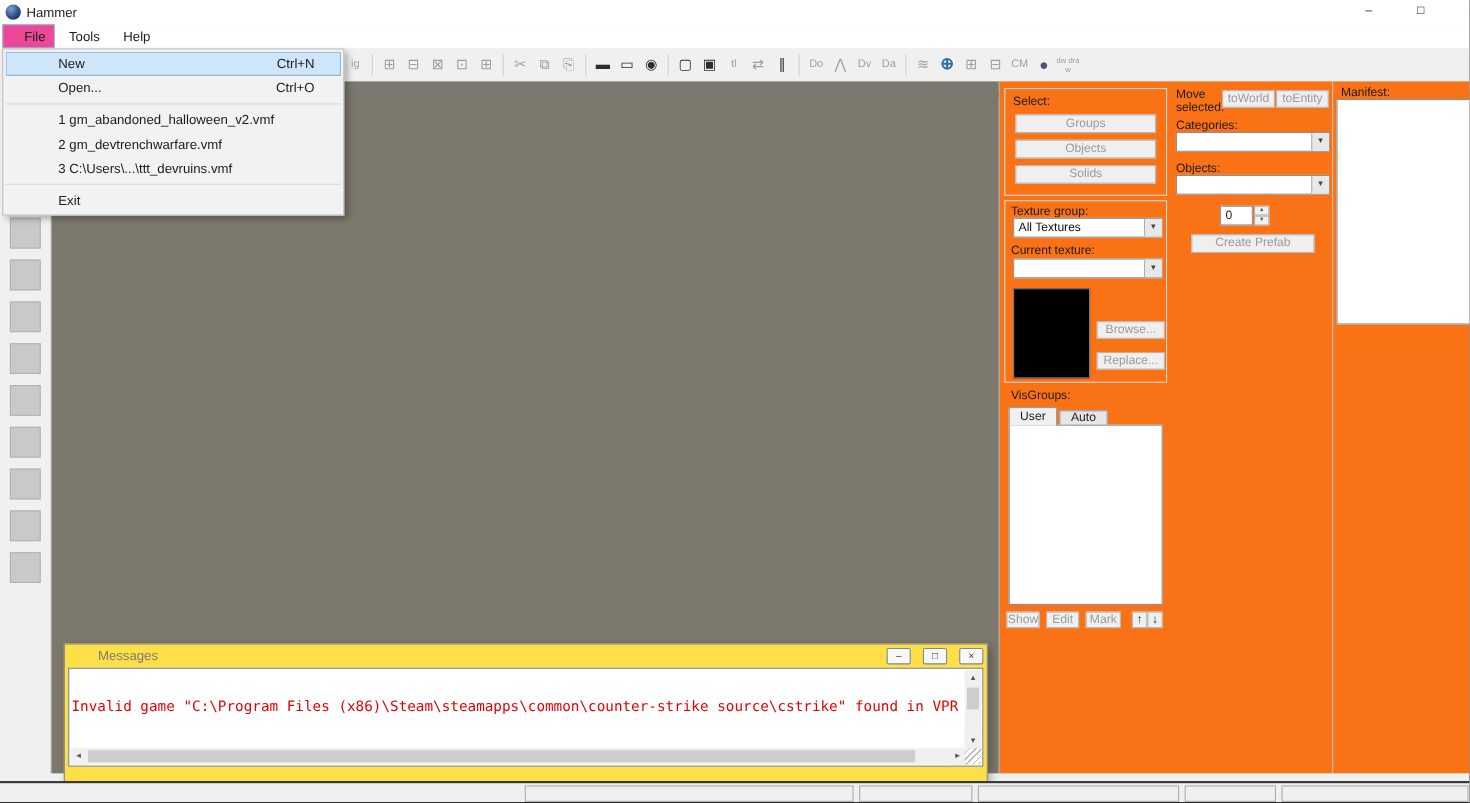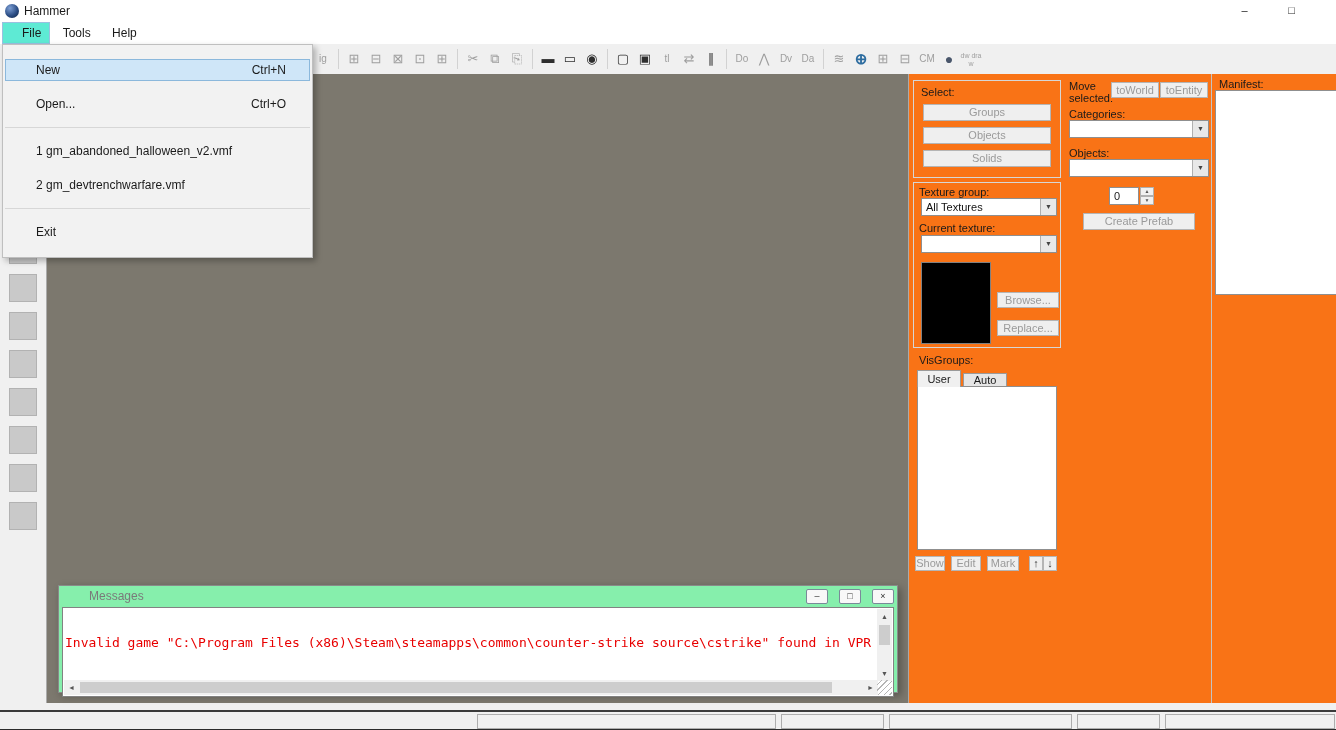--- a/index.html
+++ b/index.html
@@ -15,37 +15,37 @@
   .titlebar { position:absolute; left:0; top:0; width:100%; height:22px; background:#ffffff; }
   .app-icon { position:absolute; left:5px; top:4px; width:14px; height:14px; border-radius:50%;
     background: radial-gradient(circle at 35% 30%, #7d9fd4 0%, #2c4e86 55%, #0b1e3c 100%); }
   .win-title { position:absolute; left:24px; top:0; line-height:22px; font-size:12px; }
   .cap-btn { position:absolute; top:0; width:47px; height:22px; text-align:center; line-height:21px;
     font-size:11px; color:#222; }
   .cap-min { left:1221px; } .cap-max { left:1268px; } .cap-close { left:1315px; }
   
   .menubar { position:absolute; left:0; top:22px; width:100%; height:22px; background:#ffffff; }
   .mi { display:inline-block; height:22px; line-height:22px; padding:0 9px; }
-  .mi.active { background:#5eead4; box-shadow: inset 0 0 0 1px #9ac0e0; padding-left: 20px; }
+  .mi.active { background:#ec4899; box-shadow: inset 0 0 0 1px #9ac0e0; padding-left: 20px; }
   
   .toolbar { position:absolute; left:0; top:44px; width:100%; height:45px; background:#f0f0f0;
     border-bottom:7px solid #c2410c;padding-left:40px; }
   .tb-row { position:absolute; left:290px; top:0; height:29px; display:flex; align-items:center; }
   .tbi { width:22px; height:24px; text-align:center; line-height:24px; font-size:13px;
     color:#9e9e9e; flex:0 0 auto; overflow:hidden; }
   .tbi.on { color:#2e2e2e; }
   .tbi.txt { font-size:10px; }
   .tbi.tiny { font-size:7px; line-height:8px; padding-top:5px; white-space:normal; word-break:break-all; }
   .tbi.globe { color:#2e6da0; font-weight:bold; font-size:15px; }
   .tbi.sphere { color:#49566b; font-size:14px; }
   .tb-sep { width:1px; height:20px; background:#d2d2d2; margin:0 4px; flex:0 0 auto; }
   
   .dropdown { position:absolute; left:2px; top:44px; width:311px; background:#f2f2f2;
     border:1px solid #bfbfbf; box-shadow: 3px 3px 6px rgba(0,0,0,.28); padding:2px 0; z-index:60; }
-  .menu-row { position:relative; height:22px; line-height:22px; padding-left:31px; margin:12px 2px; }
+  .menu-row { position:relative; height:22px; line-height:22px; padding-left:48px; margin:0 2px; }
   .menu-row .sc { position:absolute; right:24px; top:0; }
   .menu-row.hl { background:#cfe6f8; box-shadow: inset 0 0 0 1px #8bb8dc; }
   .menu-sep { height:1px; background:#d7d7d7; margin:3px 2px; }
   
   .toolstrip { position:absolute; left:0; top:74px; width:47px; height:629px; background:#f0f0f0;
     border-right:1px solid #ababab; }
   .strip-btn { position:absolute; left:9px; width:28px; height:28px; background:#c9c9c9;
     border:1px solid #b2b2b2; }
   
   .workspace { position:absolute; left:47px; top:74px; width:861px; height:629px; background:#7c786e; }
@@ -64,21 +64,21 @@
   .texpreview { position:absolute; background:#000; border:1px solid #808080; }
   .tab { position:absolute; background:#f0f0f0; border:1px solid #9a9a9a; border-bottom:none;
     text-align:center; font-size:11px; }
   .listbox { position:absolute; background:#ffffff; border:1px solid #8f8f8f; }
   .spinbox { position:absolute; background:#fff; border:1px solid #8f8f8f; width:30px; height:18px;
     line-height:16px; padding-left:4px; font-size:11px; }
   .spinbtn { position:absolute; width:14px; height:9px; background:#f0f0f0; border:1px solid #b0b0b0;
     text-align:center; font-size:5px; line-height:7px; color:#555; }
   .vdiv { position:absolute; width:1px; background:#c3c3c3; }
   
-  .msgwin { position:absolute; left:58px; top:585px; width:840px; height:108px; background:#86efac;
+  .msgwin { position:absolute; left:58px; top:585px; width:840px; height:144px; background:#fde047;
     border:1px solid #8a8a8a; box-shadow: 3px 3px 8px rgba(0,0,0,.3); z-index:40; }
   .msg-title { position:absolute; left:0; top:0; width:100%; height:20px; }
   .msg-title-text { position:absolute; left:30px; top:0; line-height:20px; font-size:12px; color:#7a7a7a; }
   .msg-cap { position:absolute; top:3px; width:22px; height:15px; border:1px solid #7a8a99;
     border-radius:2px; background:#f8f8f8; text-align:center; line-height:13px; font-size:9px; color:#333; }
   .msg-body { position:absolute; left:3px; top:21px; width:832px; height:90px; background:#ffffff;
     border:1px solid #828282; }
   .msg-text { position:absolute; left:2px; top:2px; width:812px; height:72px; overflow:hidden;
     font-family:"DejaVu Sans Mono", monospace; font-size:13px; line-height:13px; white-space:pre; color:#000; }
   .msg-text .err { color:#e80000; }
@@ -234,20 +234,23 @@
       <span>Open...</span>
       <span class="sc">Ctrl+O</span>
     </div>
     <div class="menu-sep"></div>
     <div class="menu-row">
       <span>1 gm_abandoned_halloween_v2.vmf</span>
     </div>
     <div class="menu-row">
       <span>2 gm_devtrenchwarfare.vmf</span>
     </div>
+    <div class="menu-row">
+      <span>3 C:\Users\...\ttt_devruins.vmf</span>
+    </div>
     <div class="menu-sep"></div>
     <div class="menu-row">
       <span>Exit</span>
     </div>
   </div>
 
   <div class="msgwin">
     <div class="msg-title">
       <span class="msg-title-text">Messages</span>
       <span class="msg-cap" style="left:747px">–</span>

